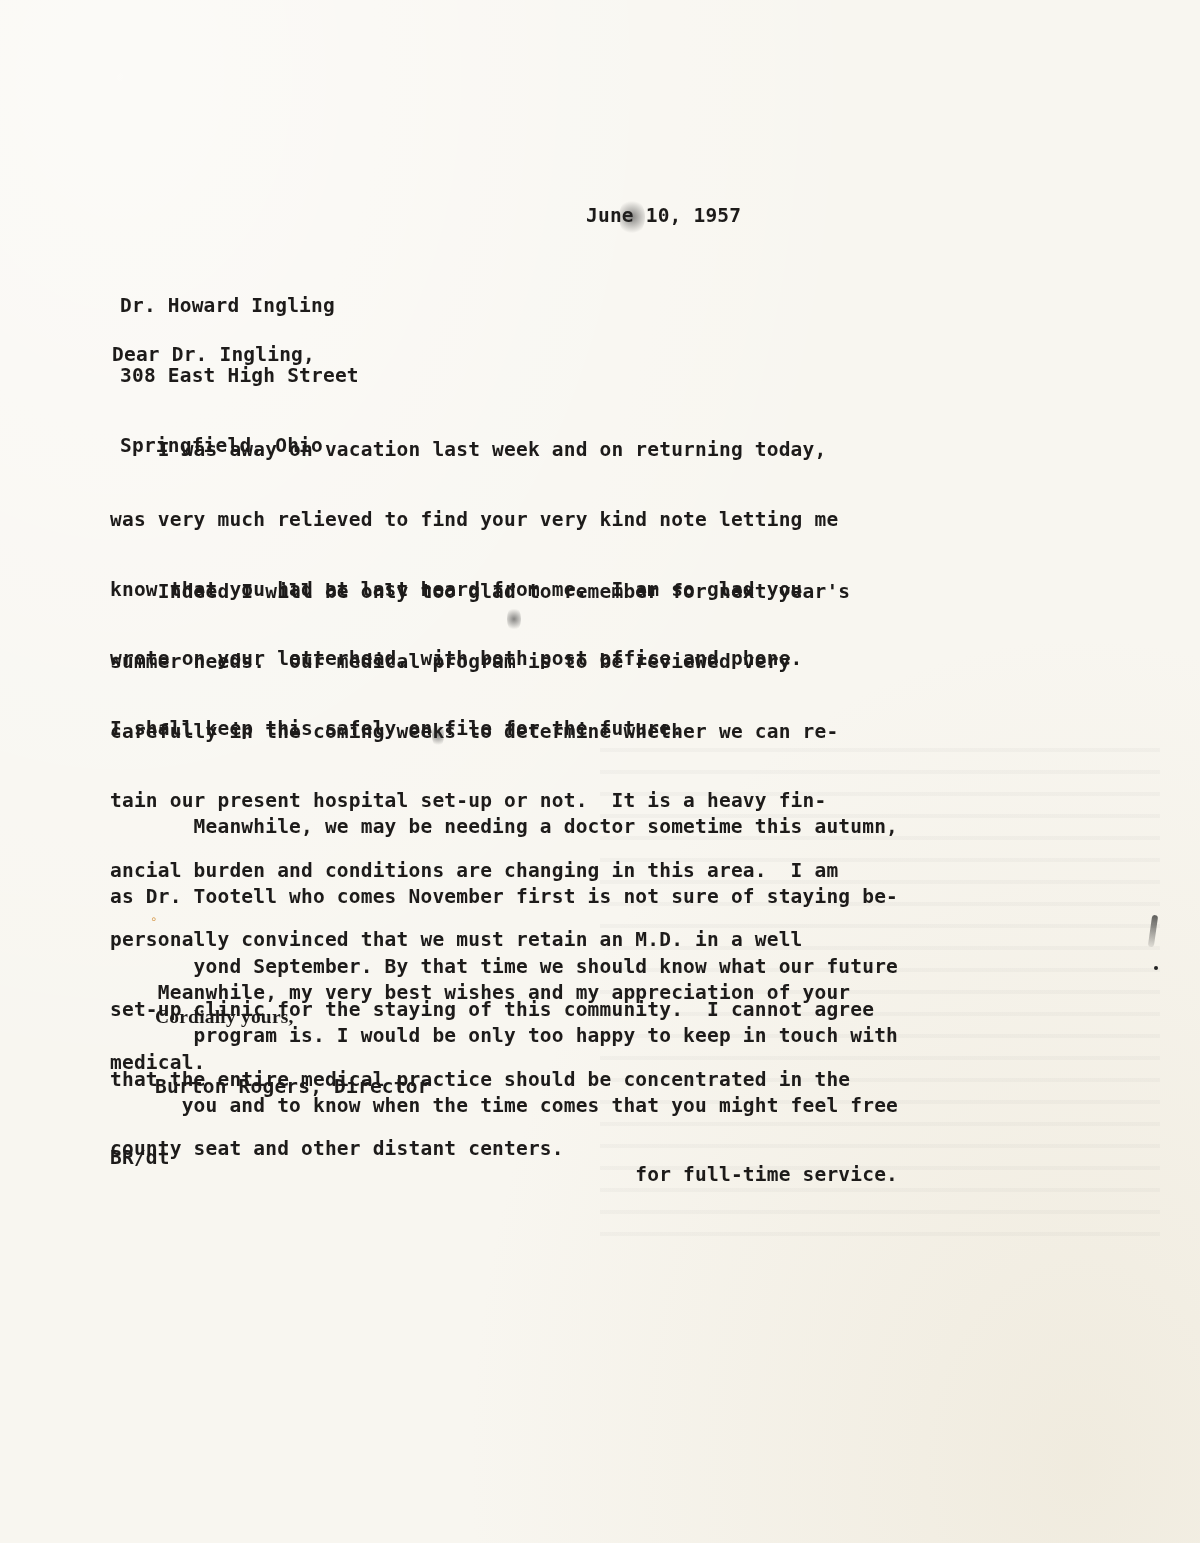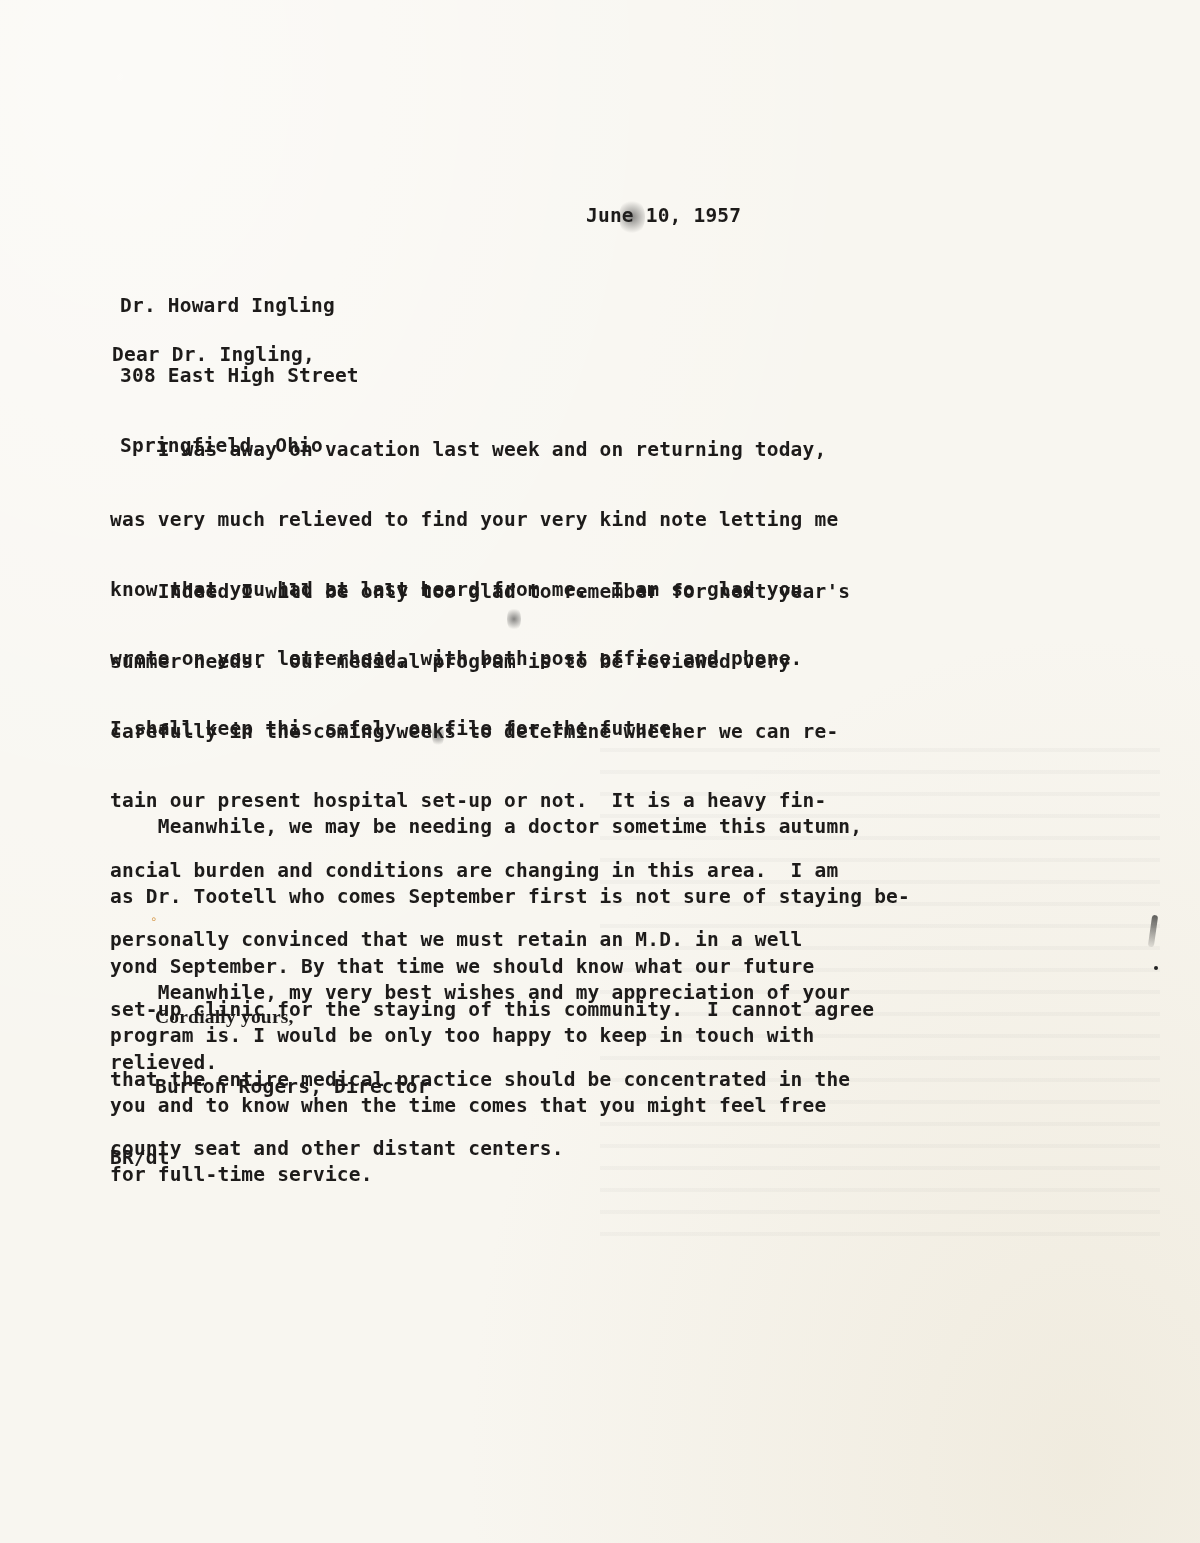--- a/index.html
+++ b/index.html
@@ -40,21 +40,21 @@
       letter-spacing: 0.2px;
       white-space: pre;
       line-height: 23.2px;
     }
     .date { left: 586px; top: 204px; }
     .addr { left: 120px; top: 248px; }
     .salutation { left: 112px; top: 343px; }
     .para { left: 110px; white-space: pre; }
     .p1 { top: 392px; }
     .p2 { top: 534px; }
-    .p3 { top: 769px; }
+    .p3 { top: 769px; text-align: right; }
     .p4 { top: 935px; }
     .closing { left: 155px; top: 1005px; font-family: Liberation Serif, serif; }
     .signature { left: 155px; top: 1075px; }
     .initials { left: 110px; top: 1146px; }
     .line { display: block; }
     .smudge {
       position: absolute;
       border-radius: 50%;
       background: radial-gradient(circle, rgba(40,40,40,0.55), rgba(40,40,40,0) 70%);
     }
@@ -123,32 +123,32 @@
     <span class="line">personally convinced that we must retain an M.D. in a well</span>
     <span class="line">set-up clinic for the staying of this community.  I cannot agree</span>
     <span class="line">that the entire medical practice should be concentrated in the</span>
     <span class="line">county seat and other distant centers.</span>
   </div>
   <div class="smudge" style="left:507px;top:606px;width:14px;height:26px;"></div>
   <div class="smudge" style="left:432px;top:722px;width:12px;height:26px;"></div>
 
   <div class="typed para p3">
     <span class="line">    Meanwhile, we may be needing a doctor sometime this autumn,</span>
-    <span class="line">as Dr. Tootell who comes September first is not sure of staying be-</span>
+    <span class="line">as Dr. Tootell who comes November first is not sure of staying be-</span>
     <span class="line">yond September. By that time we should know what our future</span>
     <span class="line">program is. I would be only too happy to keep in touch with</span>
     <span class="line">you and to know when the time comes that you might feel free</span>
     <span class="line">for full-time service.</span>
   </div>
 
   <div class="orange-mark">∘</div>
 
   <div class="typed para p4">
     <span class="line">    Meanwhile, my very best wishes and my appreciation of your</span>
-    <span class="line">relieved.</span>
+    <span class="line">medical.</span>
   </div>
 
   <div class="typed closing">Cordially yours,</div>
   <div class="typed signature">Burton Rogers, Director</div>
   <div class="typed initials">BR/dt</div>
 
   <div class="mark-right"></div>
   <div class="dot-right"></div>
   <div class="watermark"></div>
 </div>

